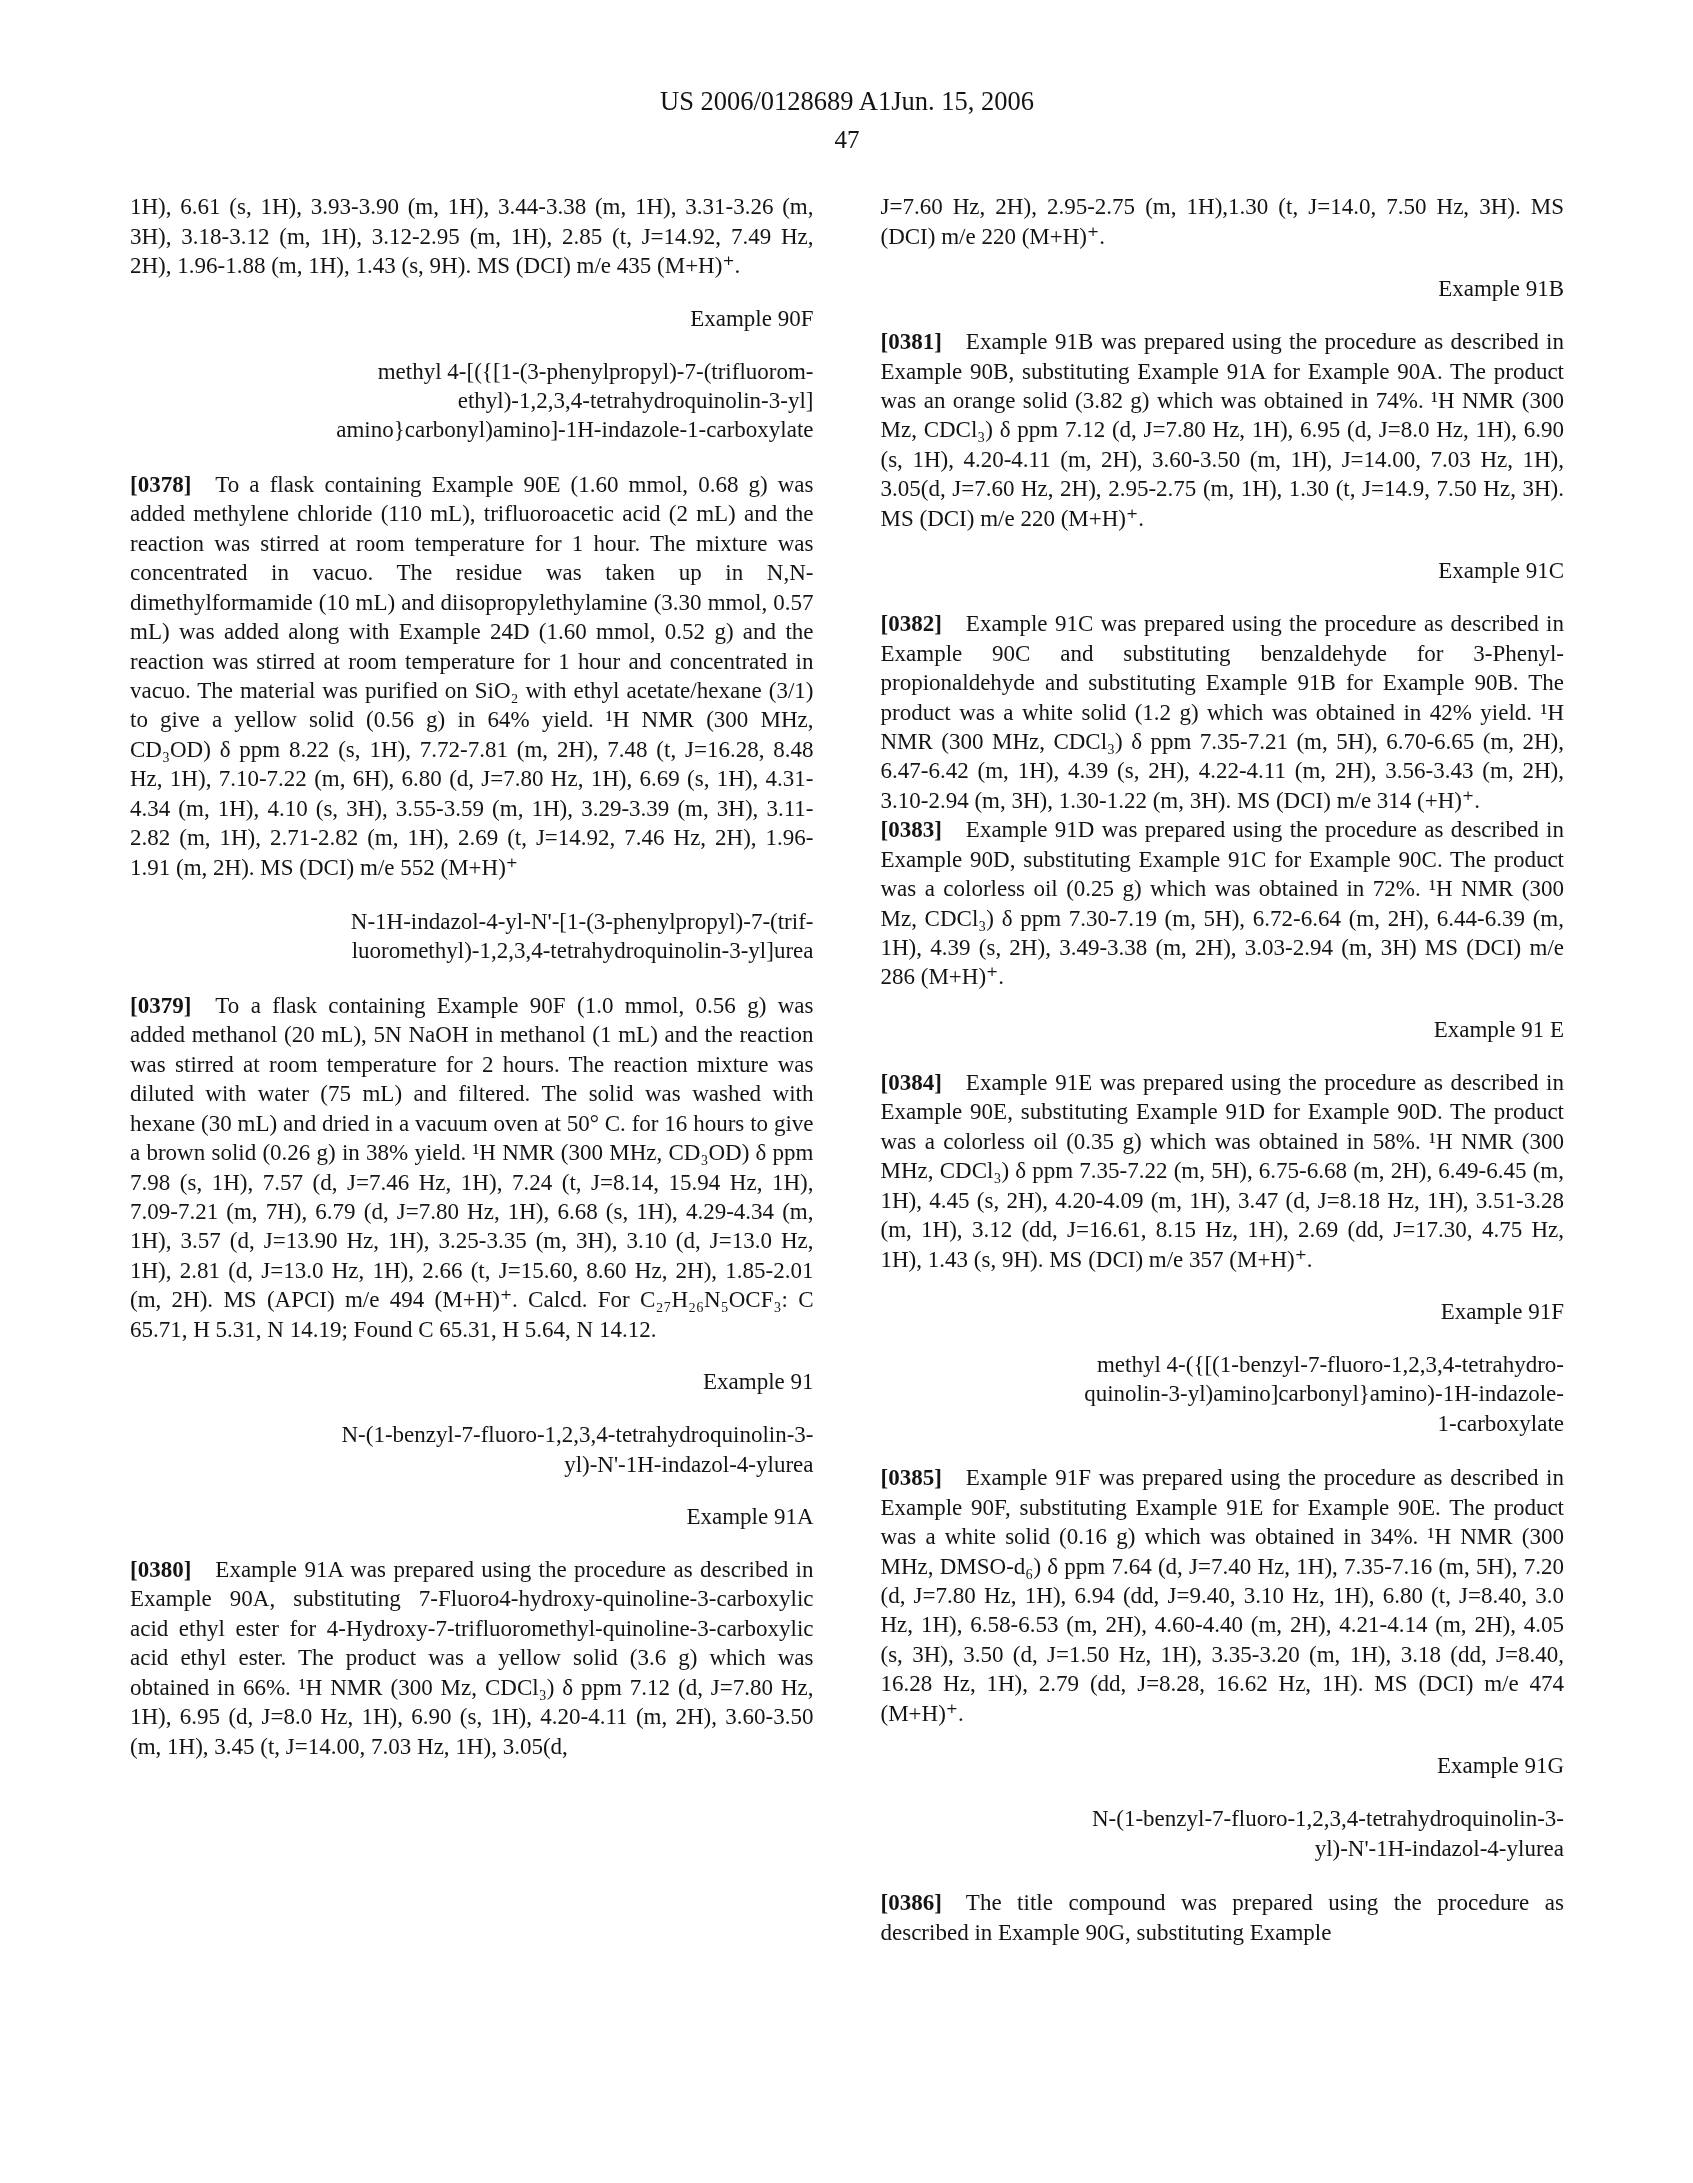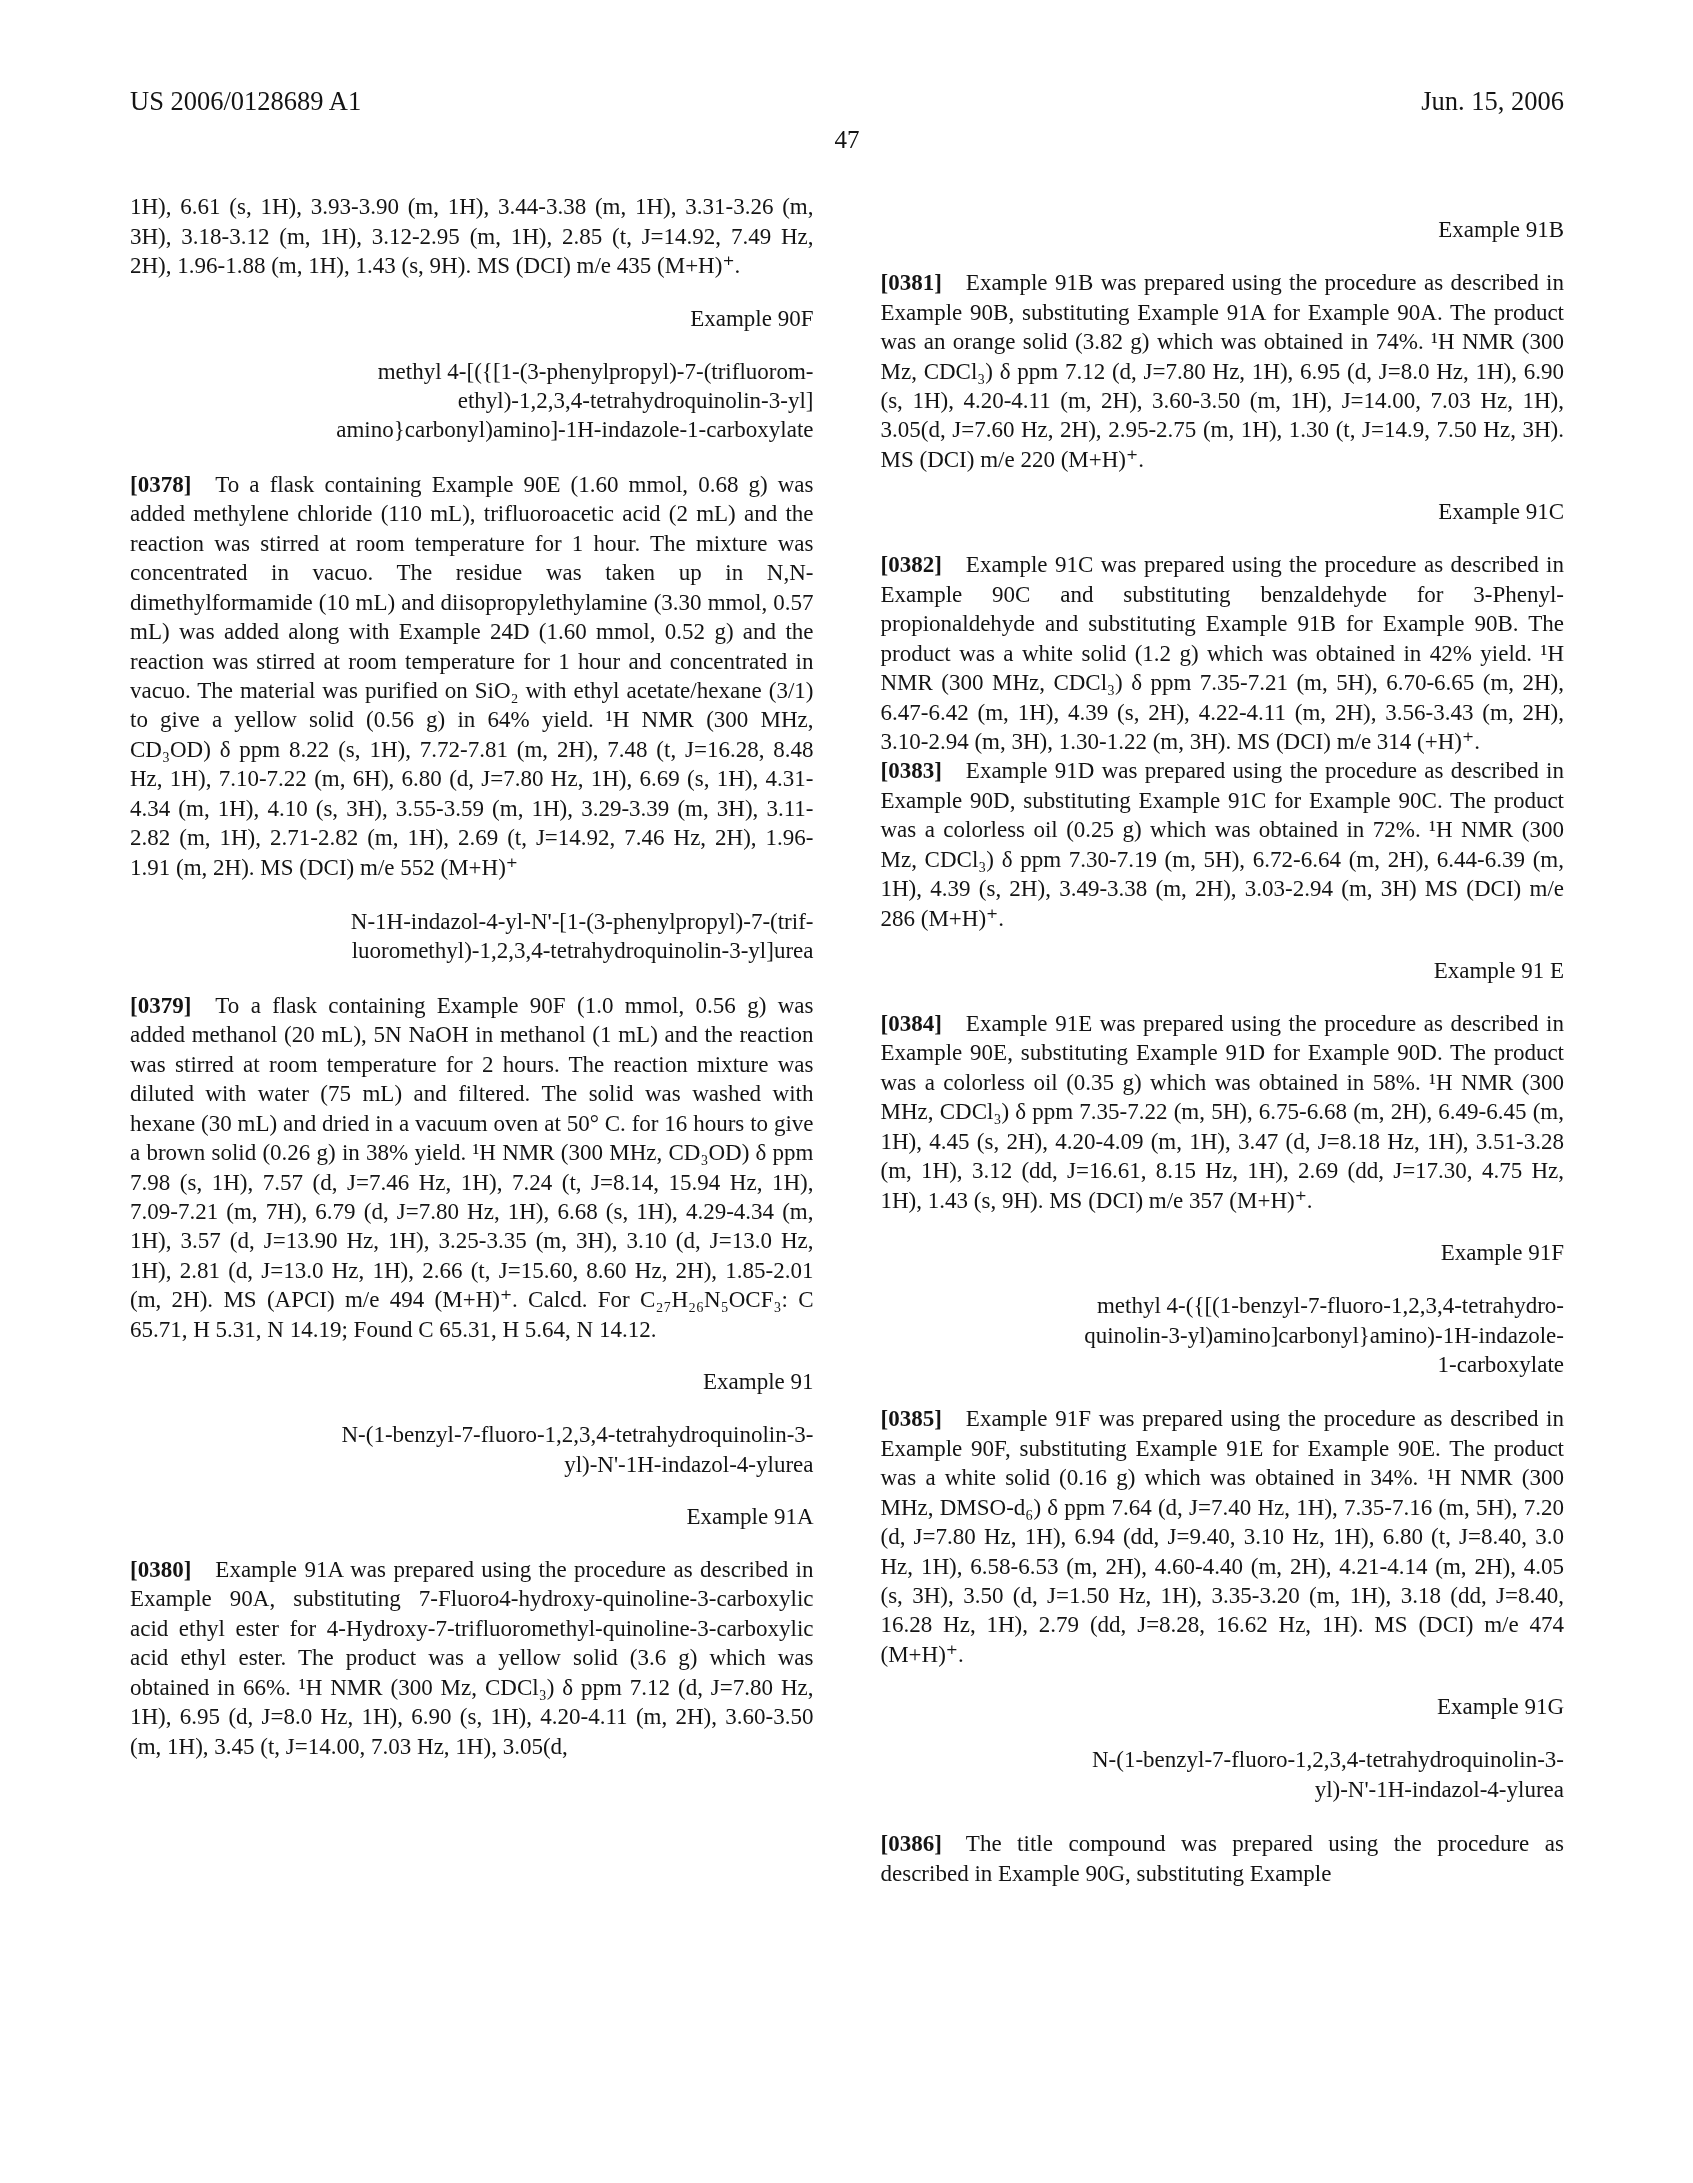--- a/index.html
+++ b/index.html
@@ -12,21 +12,21 @@
     font-family: "Liberation Serif", "DejaVu Serif", serif;
     color: #141414;
   }
   .page {
     width: 100%;
     height: 100%;
     padding: 86px 130px 93px 130px;
   }
   .page-header {
     display: flex;
-    justify-content: space-between;
+    justify-content: center;
     align-items: baseline;
     font-size: 26.5px;
   }
   .page-no {
     text-align: center;
     font-size: 25px;
     margin-top: 9.3px;
   }
   .columns {
     display: flex;
@@ -93,20 +93,21 @@
       <h2 class="example-heading">Example 91</h2>
       <div class="compound">N-(1-benzyl-7-fluoro-1,2,3,4-tetrahydroquinolin-3-
 yl)-N'-1H-indazol-4-ylurea</div>
 
       <h2 class="example-heading">Example 91A</h2>
 
       <p class="body-text"><span class="ptag">[0380]</span><span>Example 91A was prepared using the procedure as described in Example 90A, substituting 7-Fluoro4-hydroxy-quinoline-3-carboxylic acid ethyl ester for 4-Hydroxy-7-trifluoromethyl-quinoline-3-carboxylic acid ethyl ester. The product was a yellow solid (3.6 g) which was obtained in 66%. ¹H NMR (300 Mz, CDCl₃) δ ppm 7.12 (d, J=7.80 Hz, 1H), 6.95 (d, J=8.0 Hz, 1H), 6.90 (s, 1H), 4.20-4.11 (m, 2H), 3.60-3.50 (m, 1H), 3.45 (t, J=14.00, 7.03 Hz, 1H), 3.05(d,</span></p>
     </section>
 
     <section class="col">
+      <p class="body-text">J=7.60 Hz, 2H), 2.95-2.75 (m, 1H),1.30 (t, J=14.0, 7.50 Hz, 3H). MS (DCI) m/e 220 (M+H)⁺.</p>
 
       <h2 class="example-heading">Example 91B</h2>
       <p class="body-text"><span class="ptag">[0381]</span><span>Example 91B was prepared using the procedure as described in Example 90B, substituting Example 91A for Example 90A. The product was an orange solid (3.82 g) which was obtained in 74%. ¹H NMR (300 Mz, CDCl₃) δ ppm 7.12 (d, J=7.80 Hz, 1H), 6.95 (d, J=8.0 Hz, 1H), 6.90 (s, 1H), 4.20-4.11 (m, 2H), 3.60-3.50 (m, 1H), J=14.00, 7.03 Hz, 1H), 3.05(d, J=7.60 Hz, 2H), 2.95-2.75 (m, 1H), 1.30 (t, J=14.9, 7.50 Hz, 3H). MS (DCI) m/e 220 (M+H)⁺.</span></p>
 
       <h2 class="example-heading">Example 91C</h2>
       <p class="body-text"><span class="ptag">[0382]</span><span>Example 91C was prepared using the procedure as described in Example 90C and substituting benzaldehyde for 3-Phenyl-propionaldehyde and substituting Example 91B for Example 90B. The product was a white solid (1.2 g) which was obtained in 42% yield. ¹H NMR (300 MHz, CDCl₃) δ ppm 7.35-7.21 (m, 5H), 6.70-6.65 (m, 2H), 6.47-6.42 (m, 1H), 4.39 (s, 2H), 4.22-4.11 (m, 2H), 3.56-3.43 (m, 2H), 3.10-2.94 (m, 3H), 1.30-1.22 (m, 3H). MS (DCI) m/e 314 (+H)⁺.</span></p>
 
       <p class="body-text"><span class="ptag">[0383]</span><span>Example 91D was prepared using the procedure as described in Example 90D, substituting Example 91C for Example 90C. The product was a colorless oil (0.25 g) which was obtained in 72%. ¹H NMR (300 Mz, CDCl₃) δ ppm 7.30-7.19 (m, 5H), 6.72-6.64 (m, 2H), 6.44-6.39 (m, 1H), 4.39 (s, 2H), 3.49-3.38 (m, 2H), 3.03-2.94 (m, 3H) MS (DCI) m/e 286 (M+H)⁺.</span></p>
 
       <h2 class="example-heading">Example 91 E</h2>

